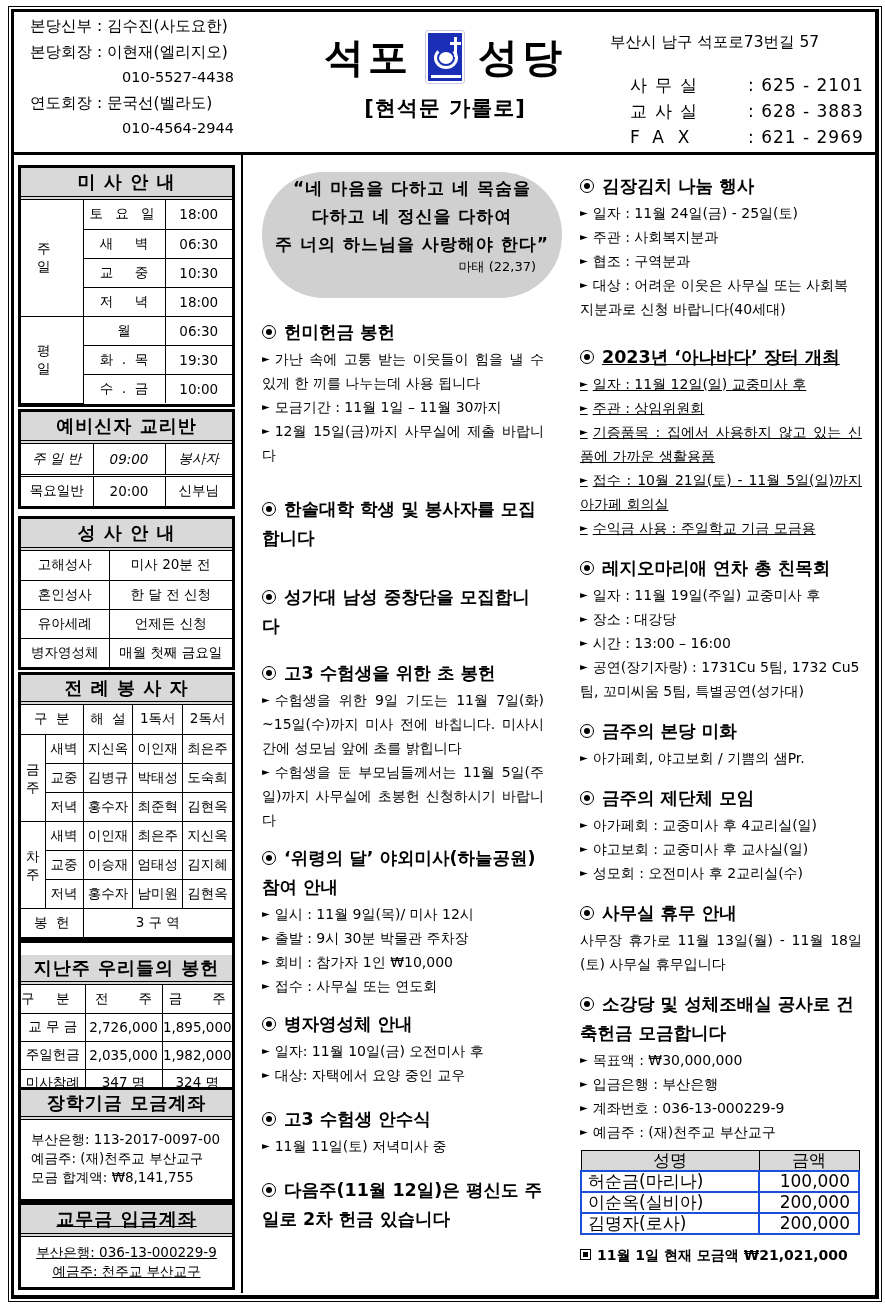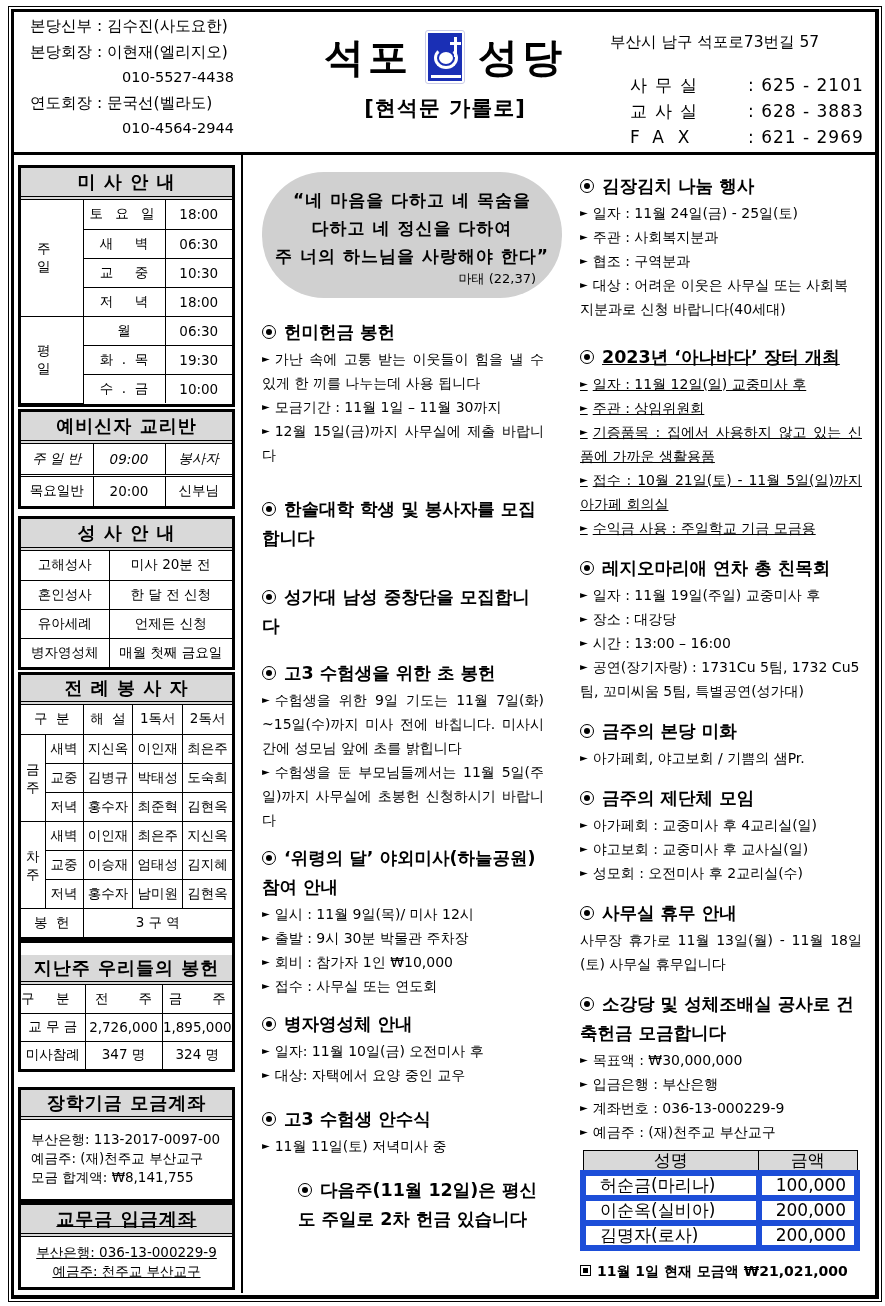--- a/index.html
+++ b/index.html
@@ -55,21 +55,21 @@
            position: relative; vertical-align: -1px; margin-right: 8px; }
   .radio::after { content: ""; position: absolute; left: 2.5px; top: 2.5px; width: 6px; height: 6px; background: #000; border-radius: 50%; }
   .quote { position: absolute; left: 262px; top: 172px; width: 300px; height: 126px; background: #d0d0d0;
            border-radius: 62px; text-align: center; }
   .quote .q-line { font-size: 17px; font-weight: bold; line-height: 28px; letter-spacing: 1px; }
   .quote .q-ref { text-align: right; padding-right: 26px; font-size: 13px; line-height: 18px; }
   .just { text-align: justify; }
 
   table.donor { width: 280px; border-collapse: collapse; font-size: 17px; line-height: 19px; }
   table.donor th { background: #d9d9d9; font-weight: normal; border: 1px solid #000; }
-  table.donor td { border: 6px solid #1d4ed8; padding: 0 14px; }
+  table.donor td { border: 2px solid #1d4ed8; padding: 0 6px; }
   table.donor td.amt { text-align: right; padding-right: 8px; }
   .sq { display: inline-block; width: 11px; height: 11px; border: 1px solid #000; position: relative; vertical-align: 0; margin-right: 6px; }
   .sq::after { content: ""; position: absolute; left: 2px; top: 2px; width: 5px; height: 5px; background: #000; }
 </style>
 </head>
 <body>
 
 <div class="frame"></div>
 <div class="frame-inner"></div>
 
@@ -263,20 +263,25 @@
           <td style="width:64px;white-space:pre;text-align:left;">구     분</td>
           <td style="width:77px;white-space:pre;">전       주</td>
           <td style="white-space:pre;">금       주</td>
         </tr>
     <tr style="height:28px;">
           <td>교 무 금</td>
           <td>2,726,000</td>
           <td>1,895,000</td>
         </tr>
     <tr style="height:28px;">
+          <td>주일헌금</td>
+          <td>2,035,000</td>
+          <td>1,982,000</td>
+        </tr>
+    <tr style="height:28px;">
           <td>미사참례</td>
           <td>347 명</td>
           <td>324 명</td>
         </tr>
   </tbody>
     </table>
 </div>
 
 <div class="lbox" style="top:1087px;">
   <div class="head" style="line-height:26px;">장학기금 모금계좌</div>
@@ -289,21 +294,21 @@
 
 <div class="lbox" style="top:1202px;text-decoration:underline;">
   <div class="head" style="line-height:28px;">교무금 입금계좌</div>
   <div class="acct" style="text-align:center;padding:6px 6px 6px 6px;">
     <div>부산은행: 036-13-000229-9</div>
     <div>예금주: 천주교 부산교구</div>
   </div>
 </div>
 
 <div class="quote">
-  <div style="padding-top:2px;margin-top:12px;">
+  <div style="padding-top:2px;">
     <div class="q-line">“네 마음을 다하고 네 목숨을</div>
     <div class="q-line">다하고 네 정신을 다하여</div>
     <div class="q-line">주 너의 하느님을 사랑해야 한다”</div>
     <div class="q-ref">마태 (22,37)</div>
   </div>
 </div>
 
 <div class="col" style="left:262px;top:318px;width:282px;">
   <div>
     <div class="sec-title"><span class="radio"></span><span>헌미헌금 봉헌</span></div>
@@ -338,21 +343,21 @@
     <div class="sec-title"><span class="radio"></span><span>병자영성체 안내</span></div>
     <div><span class="bullet">►</span><span>일자: 11월 10일(금) 오전미사 후</span></div>
     <div><span class="bullet">►</span><span>대상: 자택에서 요양 중인 교우</span></div>
   </div>
 
   <div style="margin-top:18px;">
     <div class="sec-title"><span class="radio"></span><span>고3 수험생 안수식</span></div>
     <div><span class="bullet">►</span><span>11월 11일(토) 저녁미사 중</span></div>
   </div>
 
-  <div style="margin-top:18px;margin-left:36px;">
+  <div style="margin-top:18px;">
     <div class="sec-title"><span class="radio"></span><span>다음주(11월 12일)은 평신도 주일로 2차 헌금 있습니다</span></div>
   </div>
 </div>
 
 <div class="col" style="left:580px;top:172px;width:282px;">
   <div>
     <div class="sec-title"><span class="radio"></span><span>김장김치 나눔 행사</span></div>
     <div><span class="bullet">►</span><span>일자 : 11월 24일(금) - 25일(토)</span></div>
     <div><span class="bullet">►</span><span>주관 : 사회복지분과</span></div>
     <div><span class="bullet">►</span><span>협조 : 구역분과</span></div>

